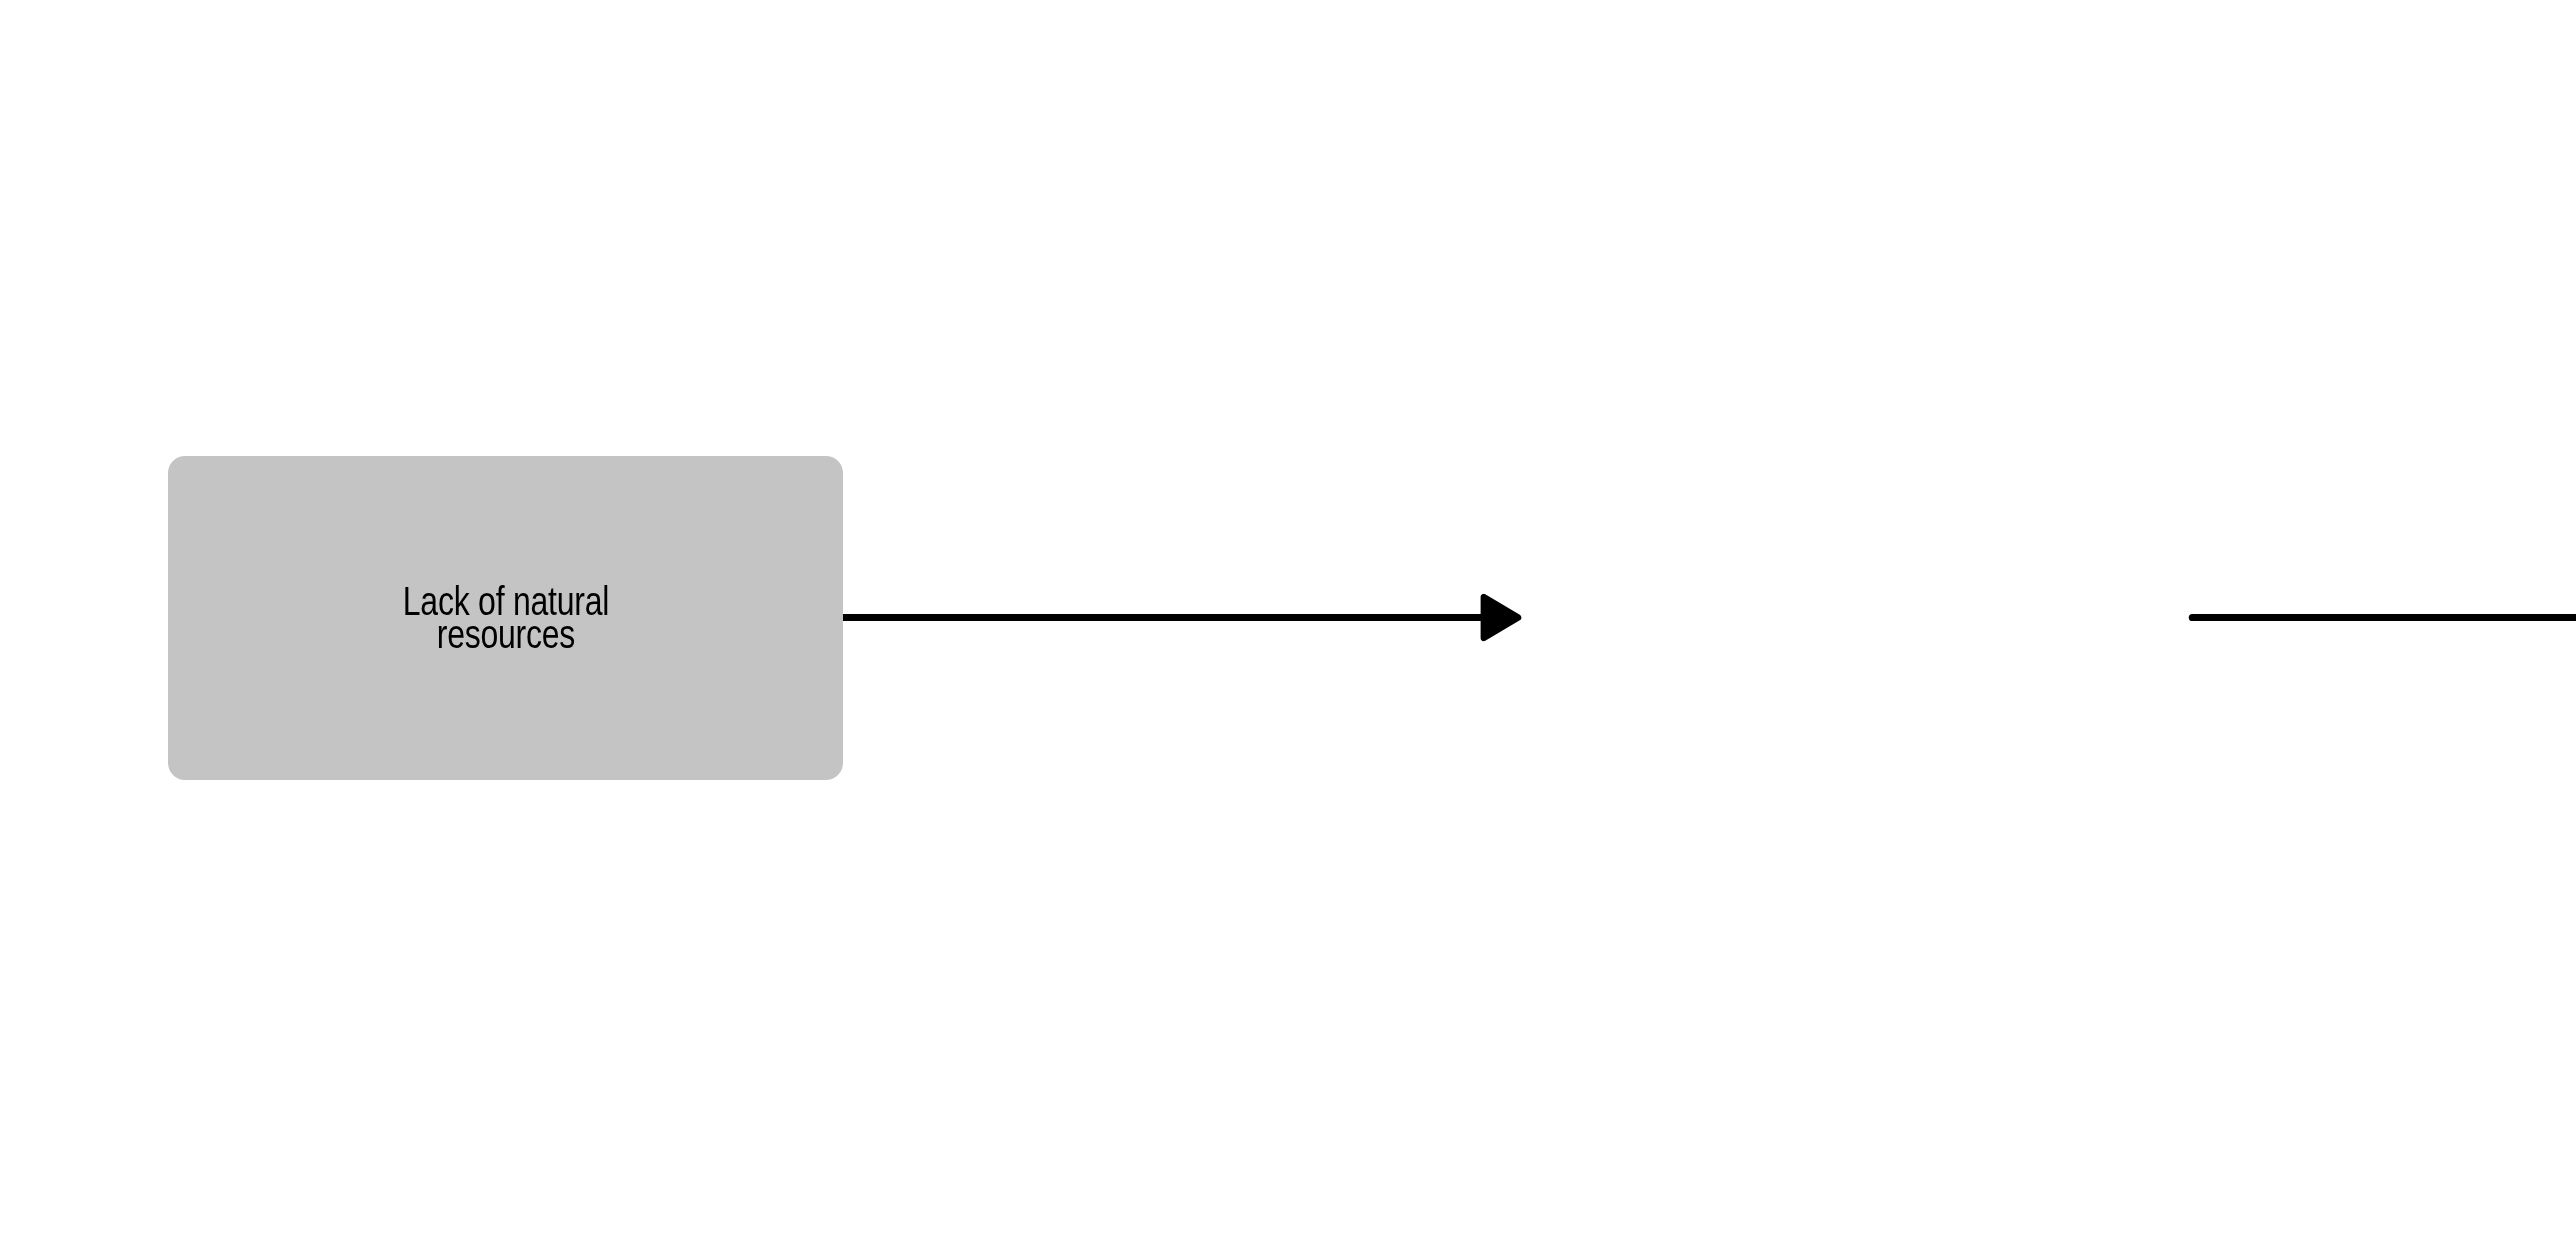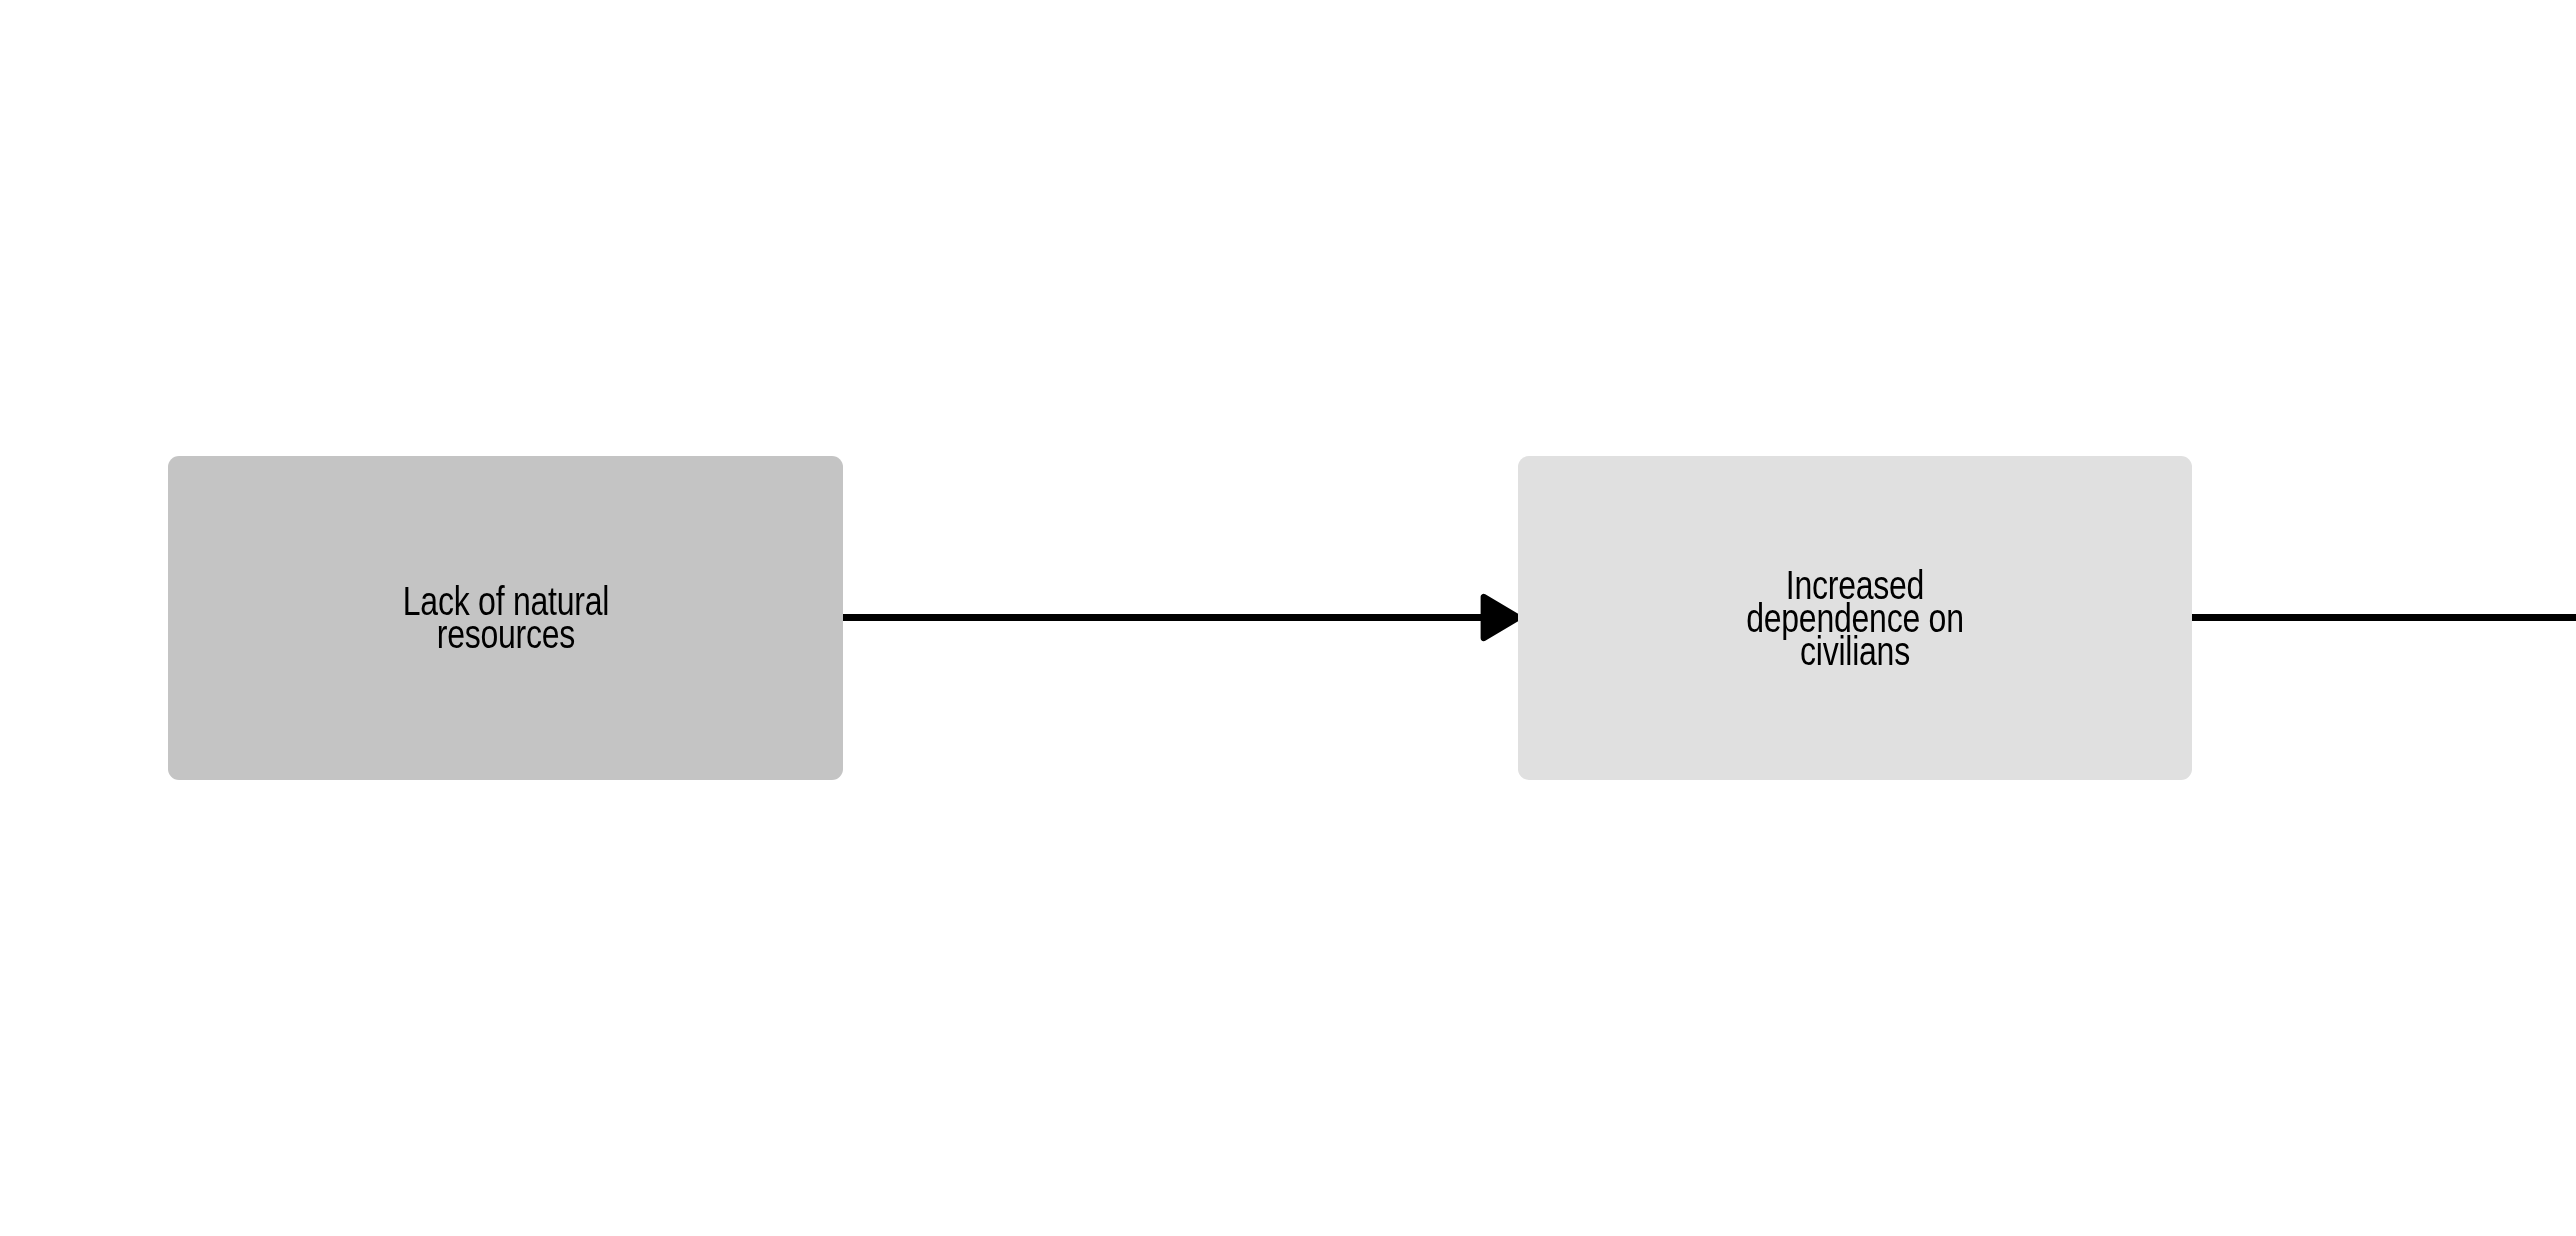--- a/index.html
+++ b/index.html
@@ -23,21 +23,21 @@
     position: absolute;
     left: 0;
     top: 0;
     width: 3709px;
     height: 1236px;
     pointer-events: none;
   }
   .node {
     position: absolute;
     box-sizing: border-box;
-    border-radius: 11px;
+    border-radius: 17px;
     display: flex;
     align-items: center;
     justify-content: center;
     text-align: center;
   }
   .node-label {
     font-family: "Liberation Sans", "DejaVu Sans", sans-serif;
     font-stretch: condensed;
     font-size: 40px;
     line-height: 33px;
@@ -77,20 +77,15 @@
       <line x1="4256" y1="1199" x2="5505" y2="1199" stroke="#000000" stroke-width="14" stroke-linecap="round"></line>
       <polygon points="5564,1199 5497,1159 5497,1239" fill="#000000" stroke="#000000" stroke-width="12" stroke-linejoin="round"></polygon>
     </g>
   </svg>
 
   <div class="node" id="node-lack-of-natural-resources">
     <span class="node-label">Lack of natural
 resources</span>
   </div>
 
-  <div class="node" id="node-increased-dependence-on-civilians">
-    <span class="node-label">Increased
-dependence on
-civilians</span>
-  </div>
 
 </div>
 
 
 </body></html>

